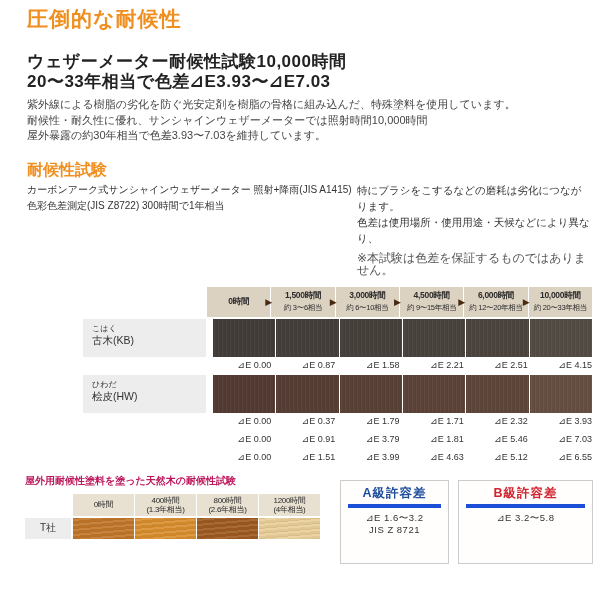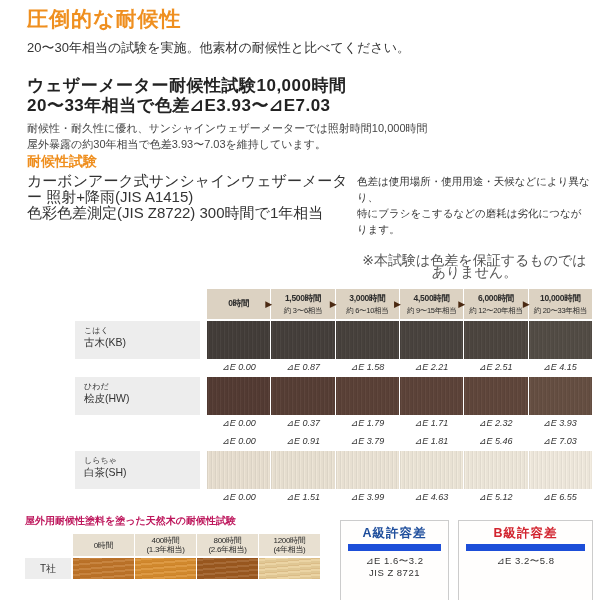--- a/index.html
+++ b/index.html
@@ -2,87 +2,87 @@
 <html><head>
 <meta charset="utf-8">
 <style>
   html,body{margin:0;padding:0;}
   body{width:600px;height:600px;background:#ffffff;font-family:"Liberation Sans","DejaVu Sans",sans-serif;color:#333;overflow:hidden;}
   .page{position:relative;width:600px;height:600px;padding:6px 8px 0 27px;box-sizing:border-box;}
   .h1{font-size:21px;font-weight:bold;color:#ef8f1f;line-height:26px;letter-spacing:1px;}
   .subtitle{margin-top:7px;font-size:13px;color:#333;line-height:17px;}
   .wm-heading{margin-top:20px;font-size:17px;font-weight:bold;color:#222;line-height:20px;letter-spacing:0.5px;}
   .body-text{margin-top:5px;font-size:11px;color:#444;line-height:15.5px;}
-  .h3{margin-top:1px;font-size:14px;font-weight:bold;color:#ef8f1f;line-height:16px;}
+  .h3{margin-top:18px;font-size:16px;font-weight:bold;color:#ef8f1f;line-height:16px;}
   .info-row{margin-top:4px;display:flex;}
-  .info-left{width:330px;font-size:15px;color:#333;line-height:16px;}
+  .info-left{width:330px;font-size:10px;color:#333;line-height:16px;}
   .info-right{flex:1;font-size:10.5px;color:#333;line-height:16px;}
-  .info-note{font-size:14px;color:#555;line-height:12px;margin-top:17px;text-align:center;}
+  .info-note{font-size:12px;color:#555;line-height:12px;margin-top:6px;}
   
   .wtable{margin-top:11px;margin-left:48px;width:517px;}
   .wt-header{margin-left:132px;width:385px;height:30px;display:flex;gap:1px;}
   .wt-hcell{position:relative;flex:1;background:#dcd2c2;display:flex;flex-direction:column;align-items:center;justify-content:center;}
   .wt-h1{font-size:8.5px;font-weight:bold;color:#2b2b2b;white-space:nowrap;letter-spacing:-0.3px;}
   .wt-h2{font-size:7.5px;color:#2b2b2b;white-space:nowrap;letter-spacing:-0.3px;margin-top:1px;}
   .wt-arrow{position:absolute;left:-6px;top:50%;transform:translateY(-50%);font-size:9px;color:#4a2912;z-index:2;line-height:9px;}
   .wt-row{margin-top:2px;}
-  .wt-swatchline{display:flex;}
+  .wt-swatchline{display:flex;margin-left:8px;}
   .wt-label{width:125px;background:#ededed;padding:5px 0 0 9px;box-sizing:border-box;}
   .wt-kana{font-size:8px;color:#333;line-height:10px;}
   .wt-name{font-size:10.5px;color:#333;line-height:13px;}
   .wt-strip{margin-left:7px;width:385px;height:38px;display:flex;gap:1px;background:#fff;}
   .wt-seg{flex:1;background-image:repeating-linear-gradient(90deg,rgba(0,0,0,0.07) 0 1px,rgba(255,255,255,0.03) 1px 2px,rgba(0,0,0,0.03) 2px 4px);}
   .wt-values{margin-left:132px;width:385px;height:16px;display:flex;align-items:center;}
-  .wt-val{flex:1;text-align:center;font-size:9px;color:#333;font-style:italic;}
+  .wt-val{flex:1;text-align:right;font-size:9px;color:#333;}
   
   .bottom{position:relative;margin-top:8px;height:99px;}
   .paint-block{position:absolute;left:-2px;top:0;}
   .paint-heading{font-size:10px;font-weight:bold;color:#be185d;line-height:16px;}
   .paint-table{margin-top:5px;}
   .pt-headrow{display:flex;height:22px;margin-left:48px;gap:1px;}
   .pt-hcell{width:61px;background:#e8e0d1;display:flex;align-items:center;justify-content:center;text-align:center;font-size:8px;color:#2b2b2b;line-height:9px;white-space:pre-line;letter-spacing:-0.3px;}
   .pt-row{display:flex;height:21px;margin-top:2px;}
   .pt-label{width:46px;background:#ededed;display:flex;align-items:center;justify-content:center;font-size:10px;color:#333;}
   .pt-swatches{display:flex;margin-left:2px;gap:1px;}
   .pt-seg{width:61px;background-image:repeating-linear-gradient(175deg,rgba(120,60,10,0.12) 0 1px,rgba(255,255,255,0.10) 1px 3px,rgba(0,0,0,0.04) 3px 5px);}
   
   .grade-box{position:absolute;top:7px;height:84px;border:1px solid #cccccc;background:#fffefd;box-sizing:border-box;text-align:center;padding-top:5px;}
   .grade-box.a{left:313px;width:109px;}
   .grade-box.b{left:431px;width:135px;}
-  .grade-title{font-size:12.5px;font-weight:bold;letter-spacing:1px;line-height:15px;margin:0 7px;border-bottom:7px solid #1d4ed8;padding-bottom:3px;}
+  .grade-title{font-size:12.5px;font-weight:bold;letter-spacing:1px;line-height:15px;margin:0 7px;border-bottom:4px solid #1d4ed8;padding-bottom:3px;}
   .grade-lines{margin-top:4px;font-size:9.5px;color:#333;line-height:12px;letter-spacing:0.5px;}
 </style>
 </head>
 <body>
 
 <div class="page">
 
   <div class="h1">圧倒的な耐候性</div>
-  <div class="subtitle">20〜30年相当の試験を実施。他素材の耐候性と比べてください。</div>
 
   <div class="wm-heading">
     <div>ウェザーメーター耐候性試験10,000時間</div>
     <div>20〜33年相当で色差⊿E3.93〜⊿E7.03</div>
   </div>
 
   <div class="body-text">
+    <div>紫外線による樹脂の劣化を防ぐ光安定剤を樹脂の骨格に組み込んだ、特殊塗料を使用しています。</div>
     <div>耐候性・耐久性に優れ、サンシャインウェザーメーターでは照射時間10,000時間</div>
     <div>屋外暴露の約30年相当で色差3.93〜7.03を維持しています。</div>
   </div>
 
   <div class="h3">耐候性試験</div>
 
   <div class="info-row">
     <div class="info-left">
       <div>カーボンアーク式サンシャインウェザーメーター 照射+降雨(JIS A1415)</div>
       <div>色彩色差測定(JIS Z8722) 300時間で1年相当</div>
     </div>
     <div class="info-right">
+      <div>特にブラシをこするなどの磨耗は劣化につながります。</div>
       <div>色差は使用場所・使用用途・天候などにより異なり、</div>
-      <div>特にブラシをこするなどの磨耗は劣化につながります。</div>
       <div class="info-note">※本試験は色差を保証するものではありません。</div>
     </div>
   </div>
 
   <div class="wtable">
     <div class="wt-header">
         <div class="wt-hcell">
           <div class="wt-h1">0時間</div>
         </div>
         <div class="wt-hcell">
@@ -164,34 +164,20 @@
           <div class="wt-values">
             <div class="wt-val">⊿E 0.00</div>
             <div class="wt-val">⊿E 0.91</div>
             <div class="wt-val">⊿E 3.79</div>
             <div class="wt-val">⊿E 1.81</div>
             <div class="wt-val">⊿E 5.46</div>
             <div class="wt-val">⊿E 7.03</div>
           </div>
         </div>
         <div class="wt-row">
-          <div class="wt-swatchline">
-            <div class="wt-label">
-              <div class="wt-kana">しらちゃ</div>
-              <div class="wt-name">白茶(SH)</div>
-            </div>
-            <div class="wt-strip">
-              <div class="wt-seg" style="background-color: rgb(235, 226, 211);"></div>
-              <div class="wt-seg" style="background-color: rgb(236, 228, 213);"></div>
-              <div class="wt-seg" style="background-color: rgb(238, 230, 216);"></div>
-              <div class="wt-seg" style="background-color: rgb(239, 232, 218);"></div>
-              <div class="wt-seg" style="background-color: rgb(241, 234, 221);"></div>
-              <div class="wt-seg" style="background-color: rgb(243, 236, 224);"></div>
-            </div>
-          </div>
           <div class="wt-values">
             <div class="wt-val">⊿E 0.00</div>
             <div class="wt-val">⊿E 1.51</div>
             <div class="wt-val">⊿E 3.99</div>
             <div class="wt-val">⊿E 4.63</div>
             <div class="wt-val">⊿E 5.12</div>
             <div class="wt-val">⊿E 6.55</div>
           </div>
         </div>
       </div>

